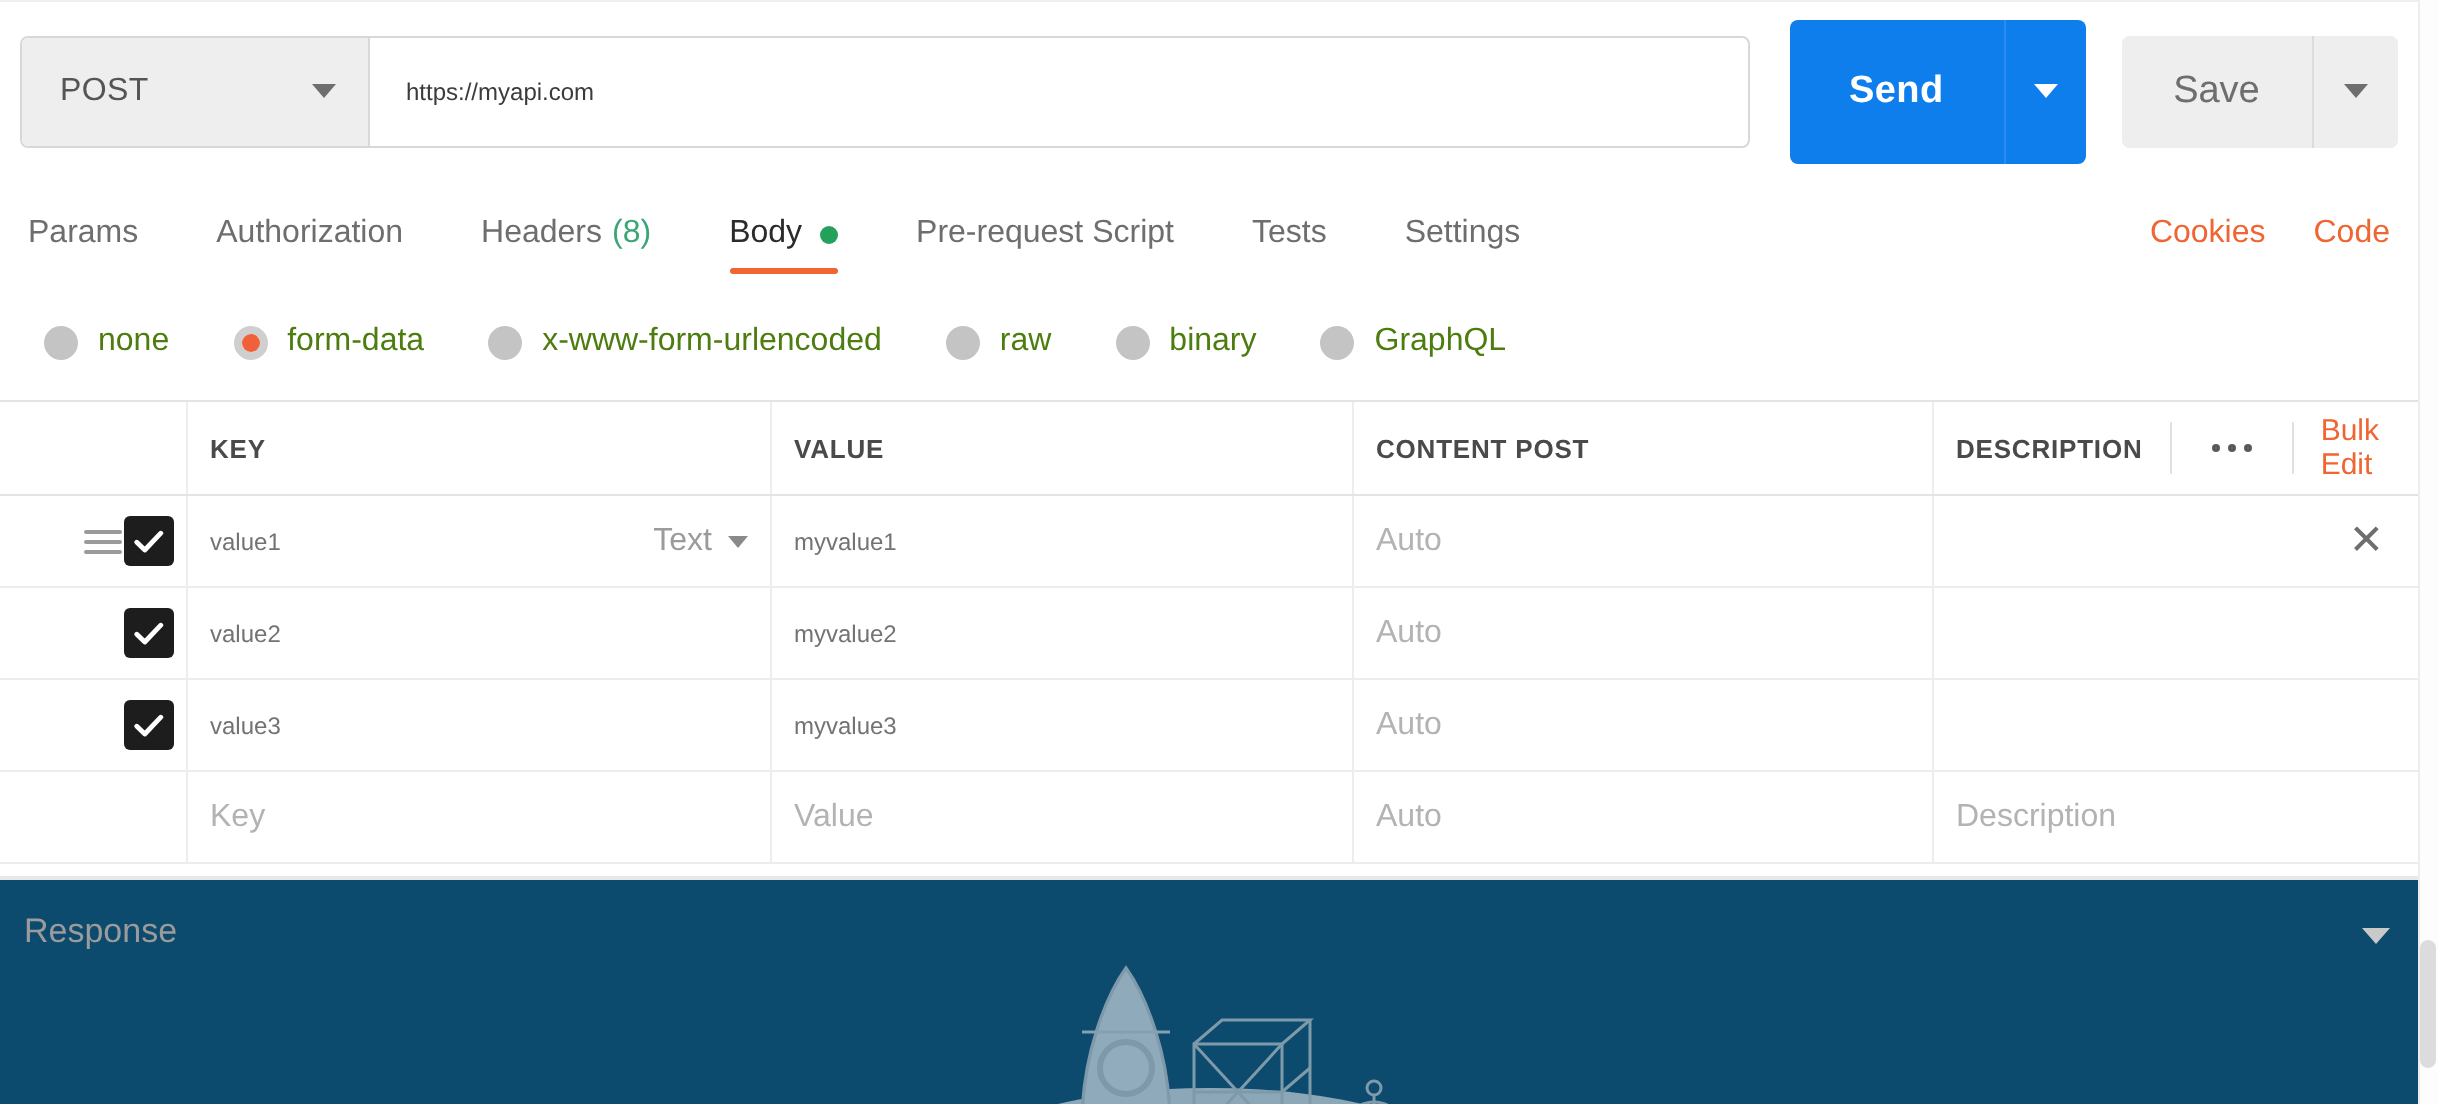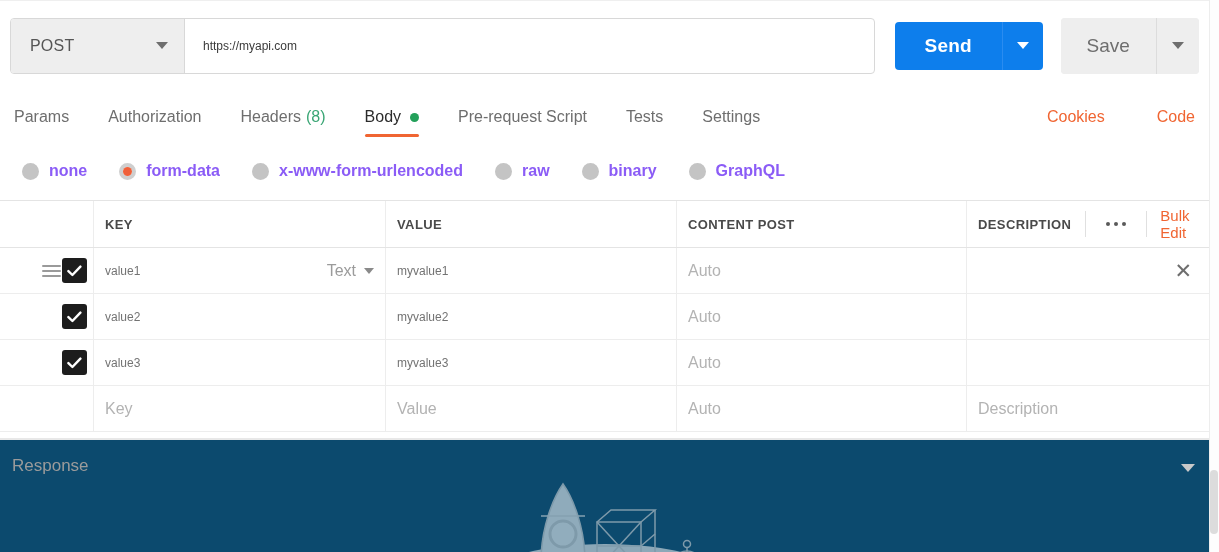--- a/index.html
+++ b/index.html
@@ -34,21 +34,21 @@
     border-right: 6px solid transparent; border-top: 7px solid #6e6e6e;
   }
   .url-input {
     flex: 1; border: 0; outline: none; font-size: 12px; color: #3b3b3b;
     padding: 0 0 0 18px; background: transparent;
     font-family: "Liberation Sans", sans-serif;
   }
   .url-input::placeholder { color: #b3b3b3; }
 
   .send-group {
-    display: flex; margin-left: 20px; height: 48px;
+    display: flex; margin-left: 20px; height: 72px;
     border-radius: 4px; overflow: hidden;
   }
   .btn-send {
     background: #0d7eec; color: #fff; font-size: 19px; font-weight: bold;
     border: 0; padding: 0 30px; cursor: pointer; letter-spacing: .2px;
     font-family: "Liberation Sans", sans-serif;
   }
   .btn-send-caret {
     background: #0d7eec; width: 46px; border: 0; cursor: pointer;
     border-left: 1px solid #2a8cf0; display: flex; align-items: center;
@@ -86,21 +86,21 @@
   .tab .count { color: #3aa675; margin-left: 5px; }
   .tab.active { color: #2b2b2b; }
   .tab.active::after {
     content: ""; position: absolute; left: 0; right: 0; bottom: 6px;
     height: 3px; background: #f06532; border-radius: 2px;
   }
   .green-dot {
     width: 9px; height: 9px; border-radius: 50%;
     background: #23a05a; margin-left: 9px; display: inline-block;
   }
-  .tabrow-right { margin-left: auto; display: flex; align-items: center; gap: 28px; }
+  .tabrow-right { margin-left: auto; display: flex; align-items: center; }
   .link-orange {
     font-size: 16px; color: #f06532; cursor: pointer; margin-left: 24px;
   }
 
   
   .radiorow {
     position: absolute; left: 0; top: 149px; width: 1209px; height: 44px;
     display: flex; align-items: center; padding: 0 22px;
   }
   .radio-item {
@@ -112,21 +112,21 @@
   }
   .radio.on {
     background: #ffffff; border: 4px solid #cfcfcf;
     position: relative; width: 17px; height: 17px;
   }
   .radio.on::after {
     content: ""; position: absolute; left: 50%; top: 50%;
     width: 9px; height: 9px; margin: -4.5px 0 0 -4.5px;
     border-radius: 50%; background: #f0603a;
   }
-  .radio-label { font-size: 16px; color: #8b5cf6; white-space: nowrap; font-weight: bold; }
+  .radio-label { font-size: 16px; color: #4d7c0f; white-space: nowrap; }
 
   
   .tbl {
     position: absolute; left: 0; top: 200px; width: 1209px;
     border-top: 1px solid #e4e4e4;
   }
   .trow { display: flex; height: 46px; border-bottom: 1px solid #ededed; padding-left: 40px; }
   .trow.head { height: 47px; border-bottom: 1px solid #e4e4e4; }
   .c-check { width: 54px; flex: none; border-right: 1px solid #ededed;
              display: flex; align-items: center; justify-content: flex-end;

